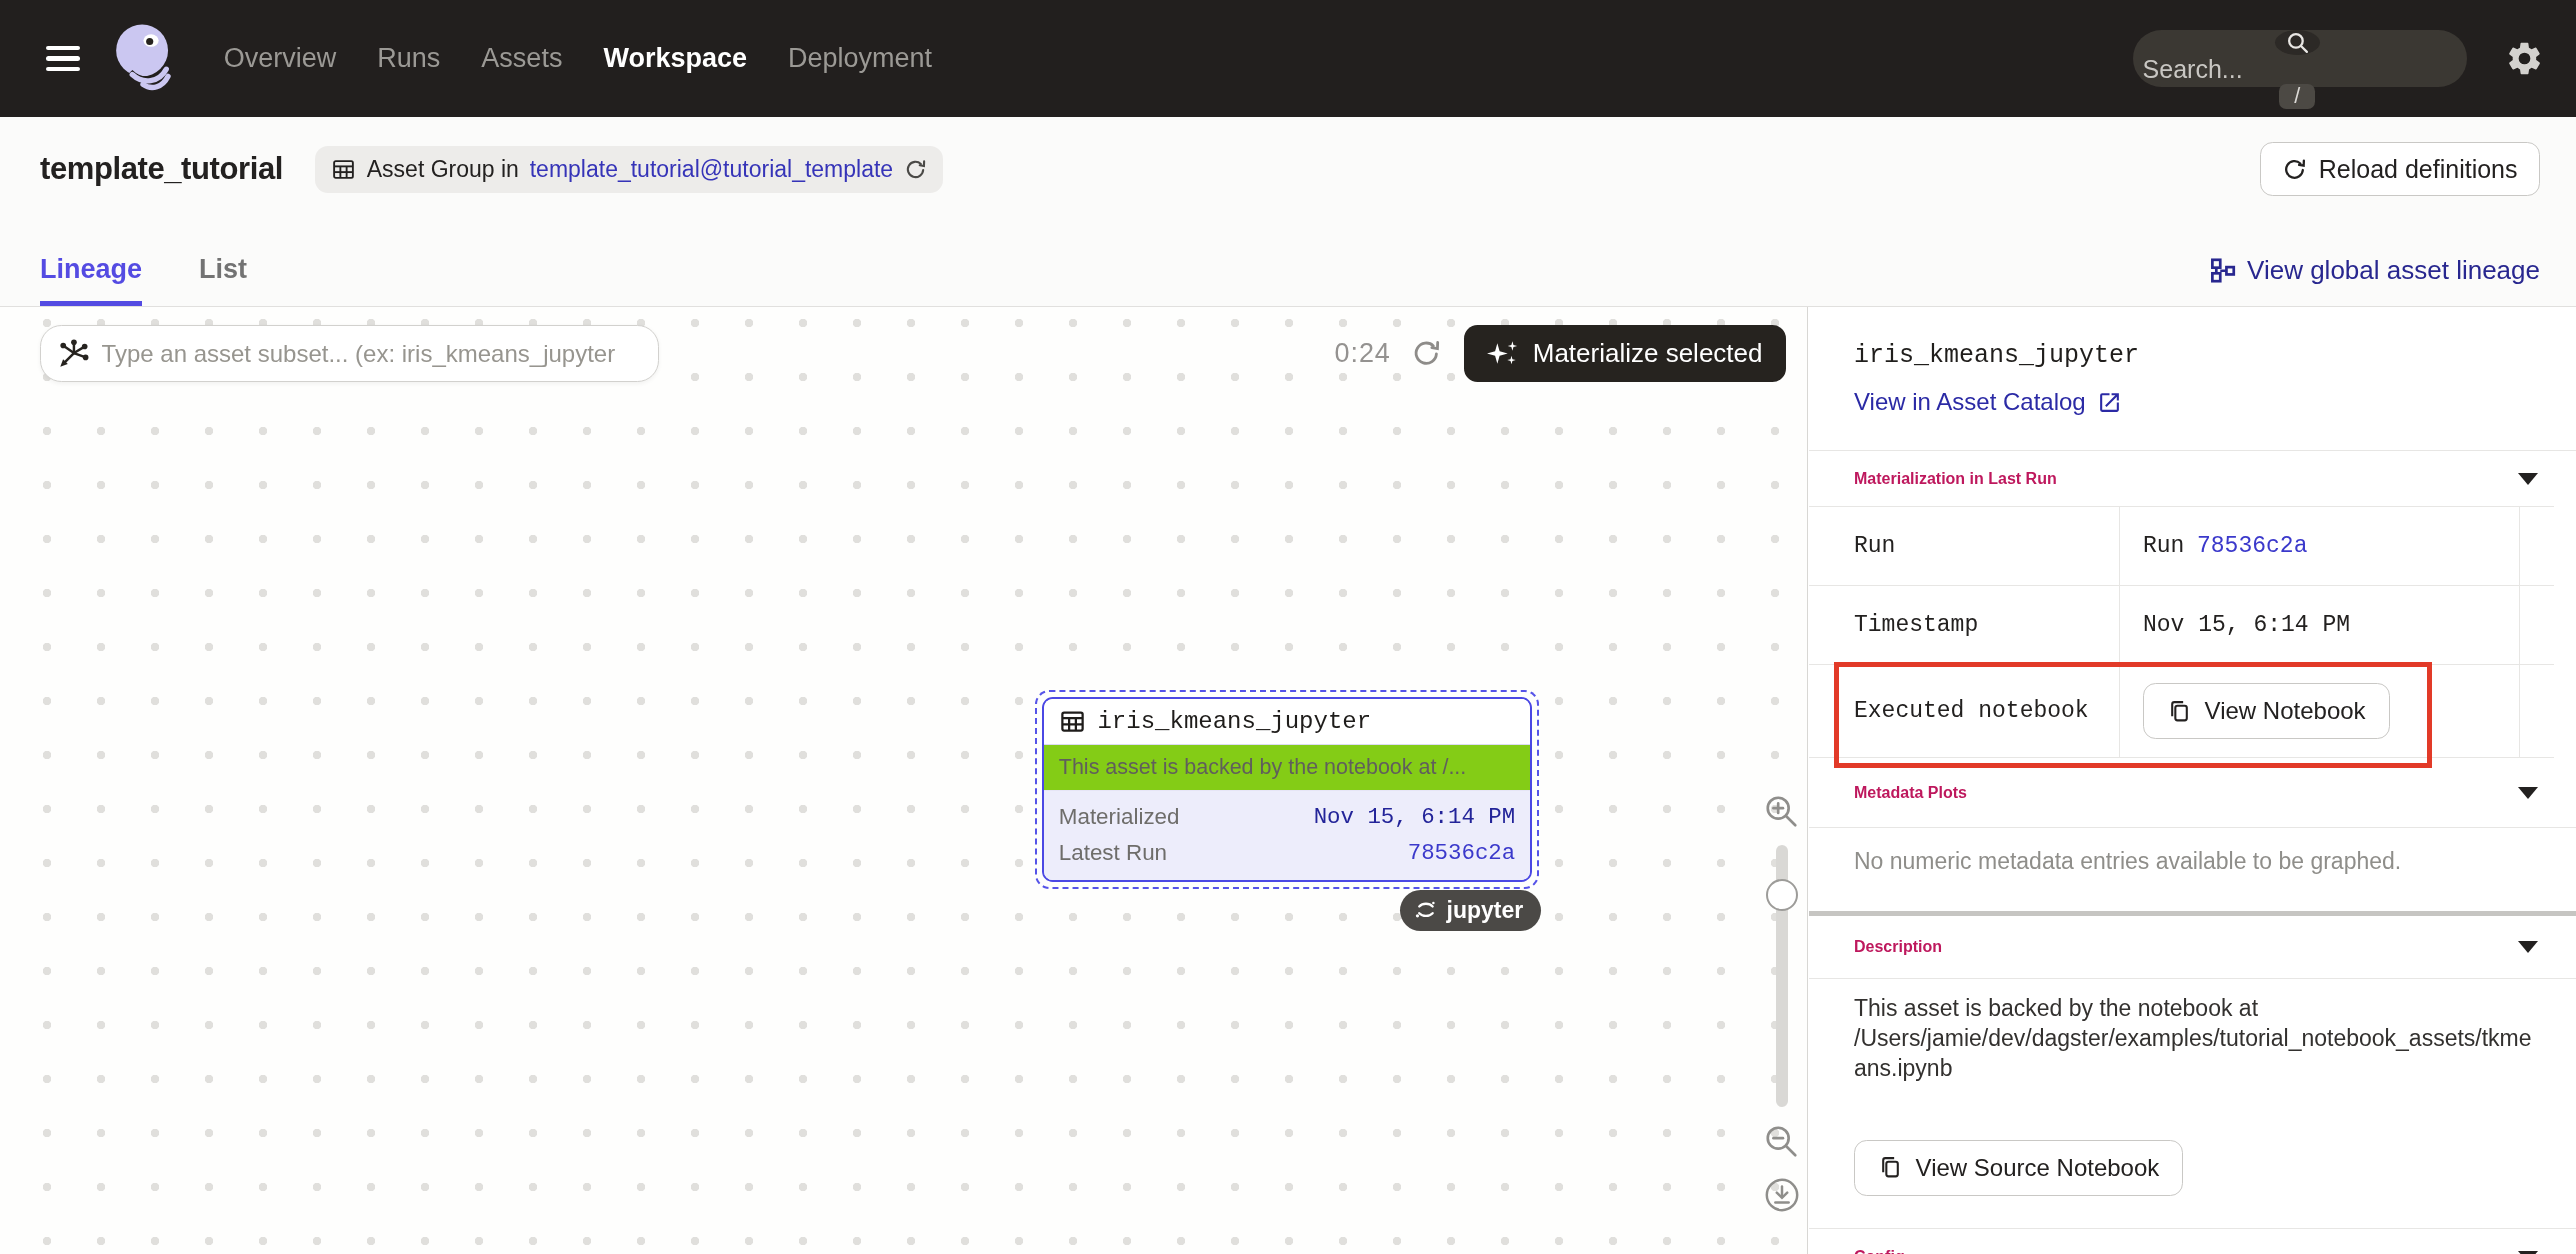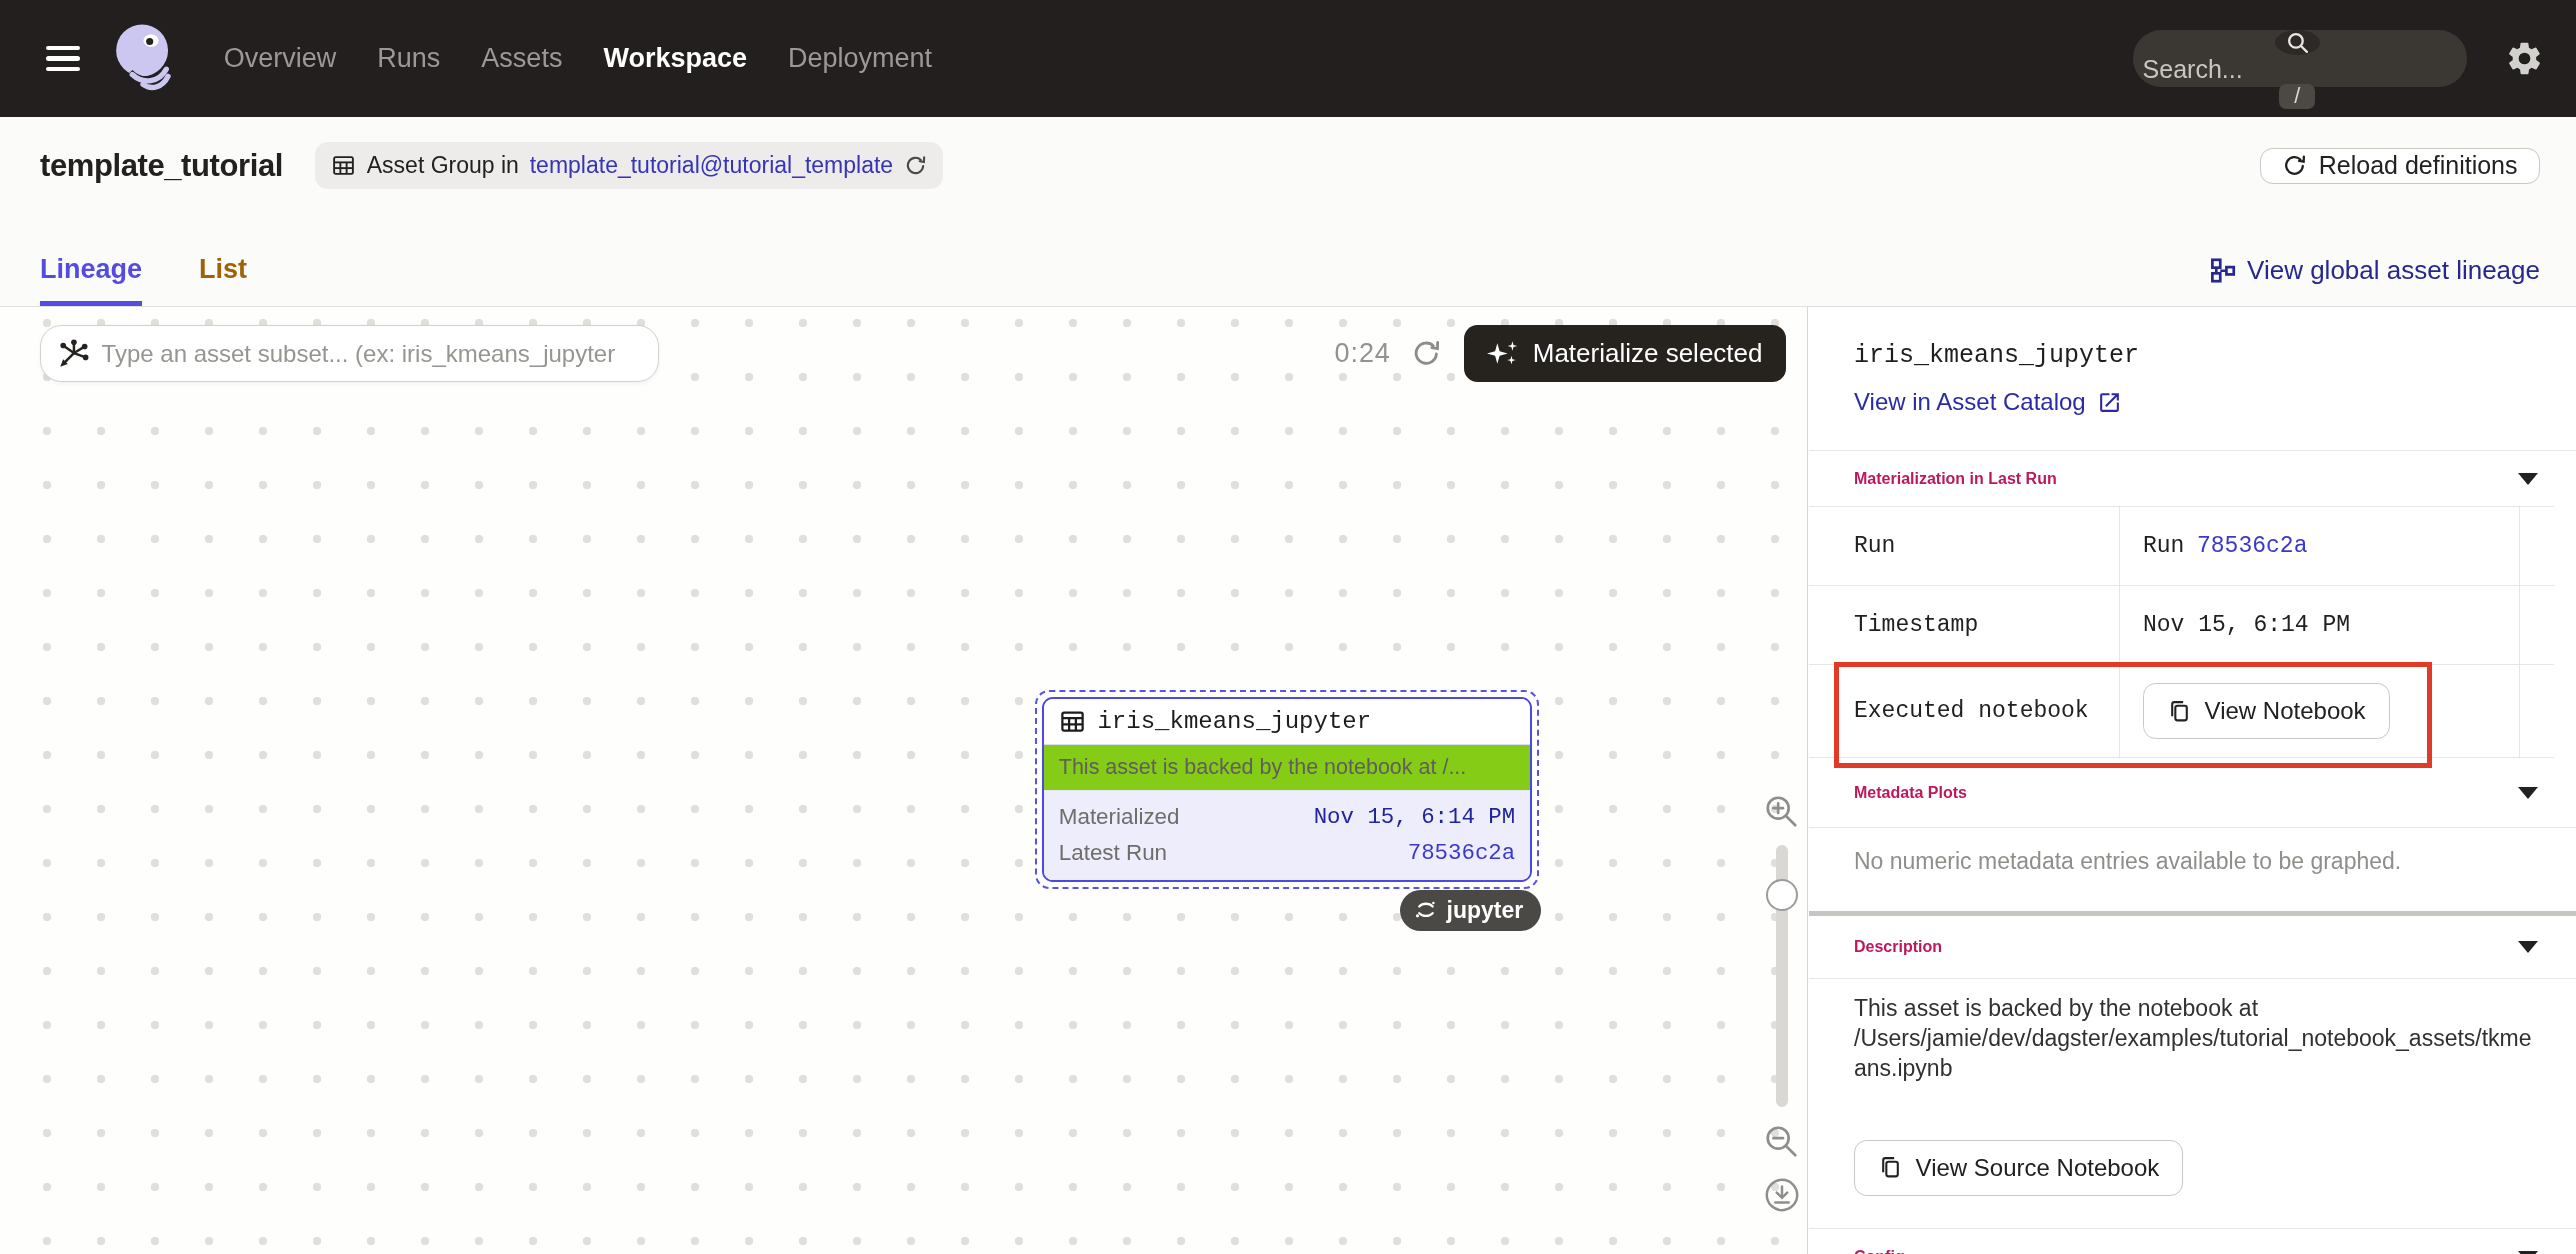--- a/index.html
+++ b/index.html
@@ -32,27 +32,27 @@
   
   .page-header { position: absolute; top: 117px; left: 0; right: 0; height: 190px; background: #FBFBFA;
                  border-bottom: 1.8px solid #E1E0DE; }
   .header-row1 { position: absolute; top: 25px; left: 40px; right: 36px; display: flex; align-items: center; }
   .page-title { font-size: 31px; font-weight: 700; color: #232120; letter-spacing: -0.4px; }
   .group-badge { margin-left: 32px; height: 47px; background: #EDECEA; border-radius: 13px;
                  display: flex; align-items: center; gap: 10.8px; padding: 0 16px; font-size: 23px; color: #232120; }
   .group-badge .grid-ic { width: 25px; height: 25px; color: #232120; }
   .badge-link { color: #3634B8; cursor: pointer; }
   .badge-refresh { width: 23px; height: 23px; color: #4A4946; cursor: pointer; }
-  .reload-btn { margin-left: auto; height: 36px; background: #fff; border: 1.8px solid #C9C8C5; border-radius: 12.6px;
+  .reload-btn { margin-left: auto; height: 54px; background: #fff; border: 1.8px solid #C9C8C5; border-radius: 12.6px;
                 display: flex; align-items: center; gap: 11.7px; padding: 0 21.5px; font-size: 25px; color: #232120; cursor: pointer; }
   .reload-btn .refresh-ic { width: 25px; height: 25px; color: #232120; }
   .tabs-row { position: absolute; bottom: 0; left: 40px; right: 36px; display: flex; align-items: flex-end; }
   .tab { font-size: 27px; font-weight: 600; padding-bottom: 16px; border-bottom: 5.4px solid transparent; cursor: pointer; }
   .tab.active { color: #544BE2; border-bottom-color: #544BE2; }
-  .tab.inactive { color: #a16207; margin-left: 57px; margin-top: 28px; }
+  .tab.inactive { color: #737373; margin-left: 57px; margin-top: 28px; }
   .global-lineage { margin-left: auto; display: flex; align-items: center; gap: 10.8px; padding-bottom: 20px;
                     font-size: 26px; color: #28278F; cursor: pointer; }
   .global-lineage .lin-ic { width: 27px; height: 27px; color: #28278F; }
 
   
   .graph-pane { position: absolute; left: 0; top: 307px; width: 1808px; height: 948px;
                 background-color: #FEFEFD; border-right: 1.8px solid #D8D7D4; overflow: hidden;
                 background-image: radial-gradient(circle, #E0DFDC 4px, rgba(0,0,0,0) 4.5px);
                 background-size: 54px 54px; background-position: 20px 43px; }
   .graph-toolbar { position: absolute; top: 18px; left: 40px; right: 21.5px; display: flex; align-items: center; }

